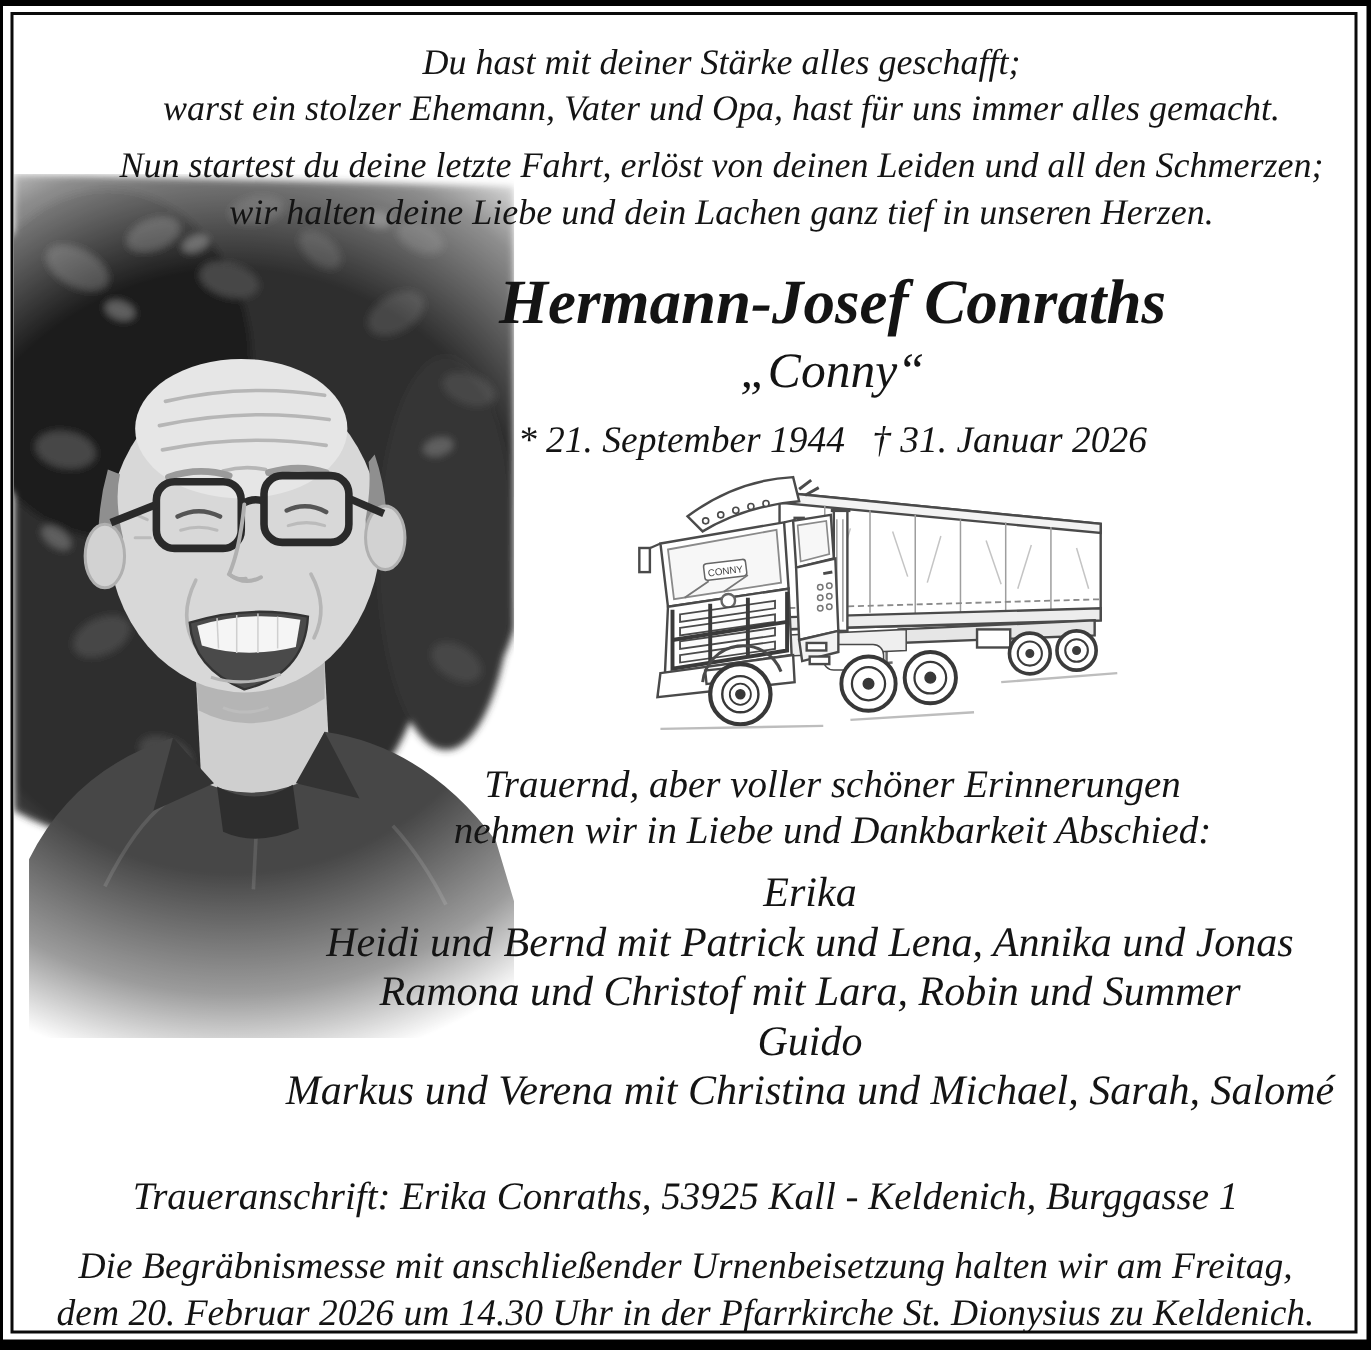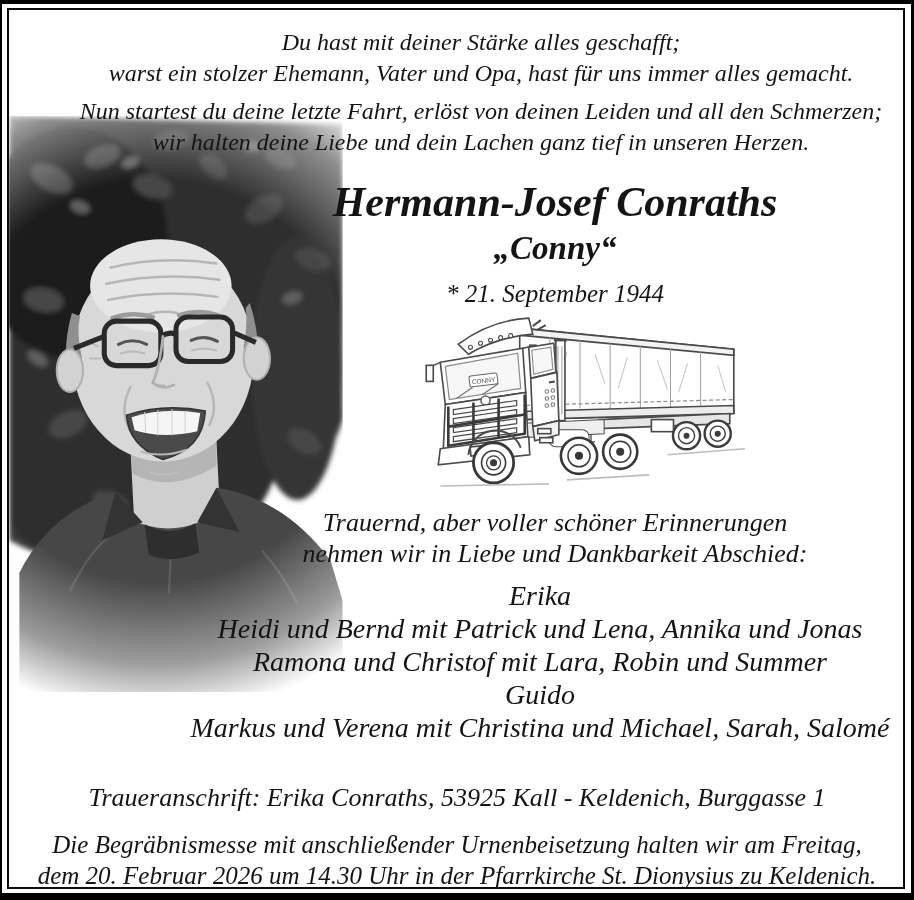--- a/index.html
+++ b/index.html
@@ -18,21 +18,21 @@
   
   .inner-rule {
     position:absolute; left:7px; top:8px; right:9px; bottom:11px;
     border:2px solid #0a0a0a; pointer-events:none; z-index:4;
   }
   .tblock { position:absolute; text-align:center; line-height:31px; z-index:3; }
   .verse        { left:10px;  width:894px; font-size:24px;padding-left:48px; }
   .verse-1      { top:27px; }
   .verse-2      { top:96px;text-align:center; }
   .name-block   { left:205px; top:178px; width:700px; font-size:42px; font-weight:700; line-height:48px; }
-  .nickname     { left:205px; top:228px; width:700px; font-size:33px; font-weight:700; line-height:40px; }
+  .nickname     { left:205px; top:228px; width:700px; font-size:33px; font-weight:400; line-height:40px; }
   .dates-row    { left:205px; top:280px; width:700px; font-size:25px; display:flex; justify-content:center; gap:18px; z-index:3; position:absolute; }
   .farewell     { left:205px; top:507px; width:700px; font-size:26px; line-height:31px; }
   .mourners     { left:185px; top:579px; width:710px; font-size:28px; line-height:33px; }
   .address      { left:10px;  top:782px; width:894px; font-size:26px; }
   .funeral      { left:10px;  top:829px; width:894px; font-size:25px; line-height:31px; }
   .portrait-wrap { position:absolute; left:9px; top:116px; width:334px; height:576px; z-index:1; }
   .truck-wrap    { position:absolute; left:398px; top:302px; width:362px; height:196px; z-index:2; }
   svg { display:block; width:100%; height:100%; }
 </style>
 </head>
@@ -298,20 +298,21 @@
   </div>
   <div class="tblock verse verse-2">
     <div>Nun startest du deine letzte Fahrt, erlöst von deinen Leiden und all den Schmerzen;</div>
     <div>wir halten deine Liebe und dein Lachen ganz tief in unseren Herzen.</div>
   </div>
 
   <div class="tblock name-block">Hermann-Josef Conraths</div>
   <div class="tblock nickname">„Conny“</div>
   <div class="dates-row">
     <span>* 21. September 1944</span>
+    <span>† 31. Januar 2026</span>
   </div>
 
   <div class="tblock farewell">
     <div>Trauernd, aber voller schöner Erinnerungen</div>
     <div>nehmen wir in Liebe und Dankbarkeit Abschied:</div>
   </div>
 
   <div class="tblock mourners">
     <div>Erika</div>
     <div>Heidi und Bernd mit Patrick und Lena, Annika und Jonas</div>

